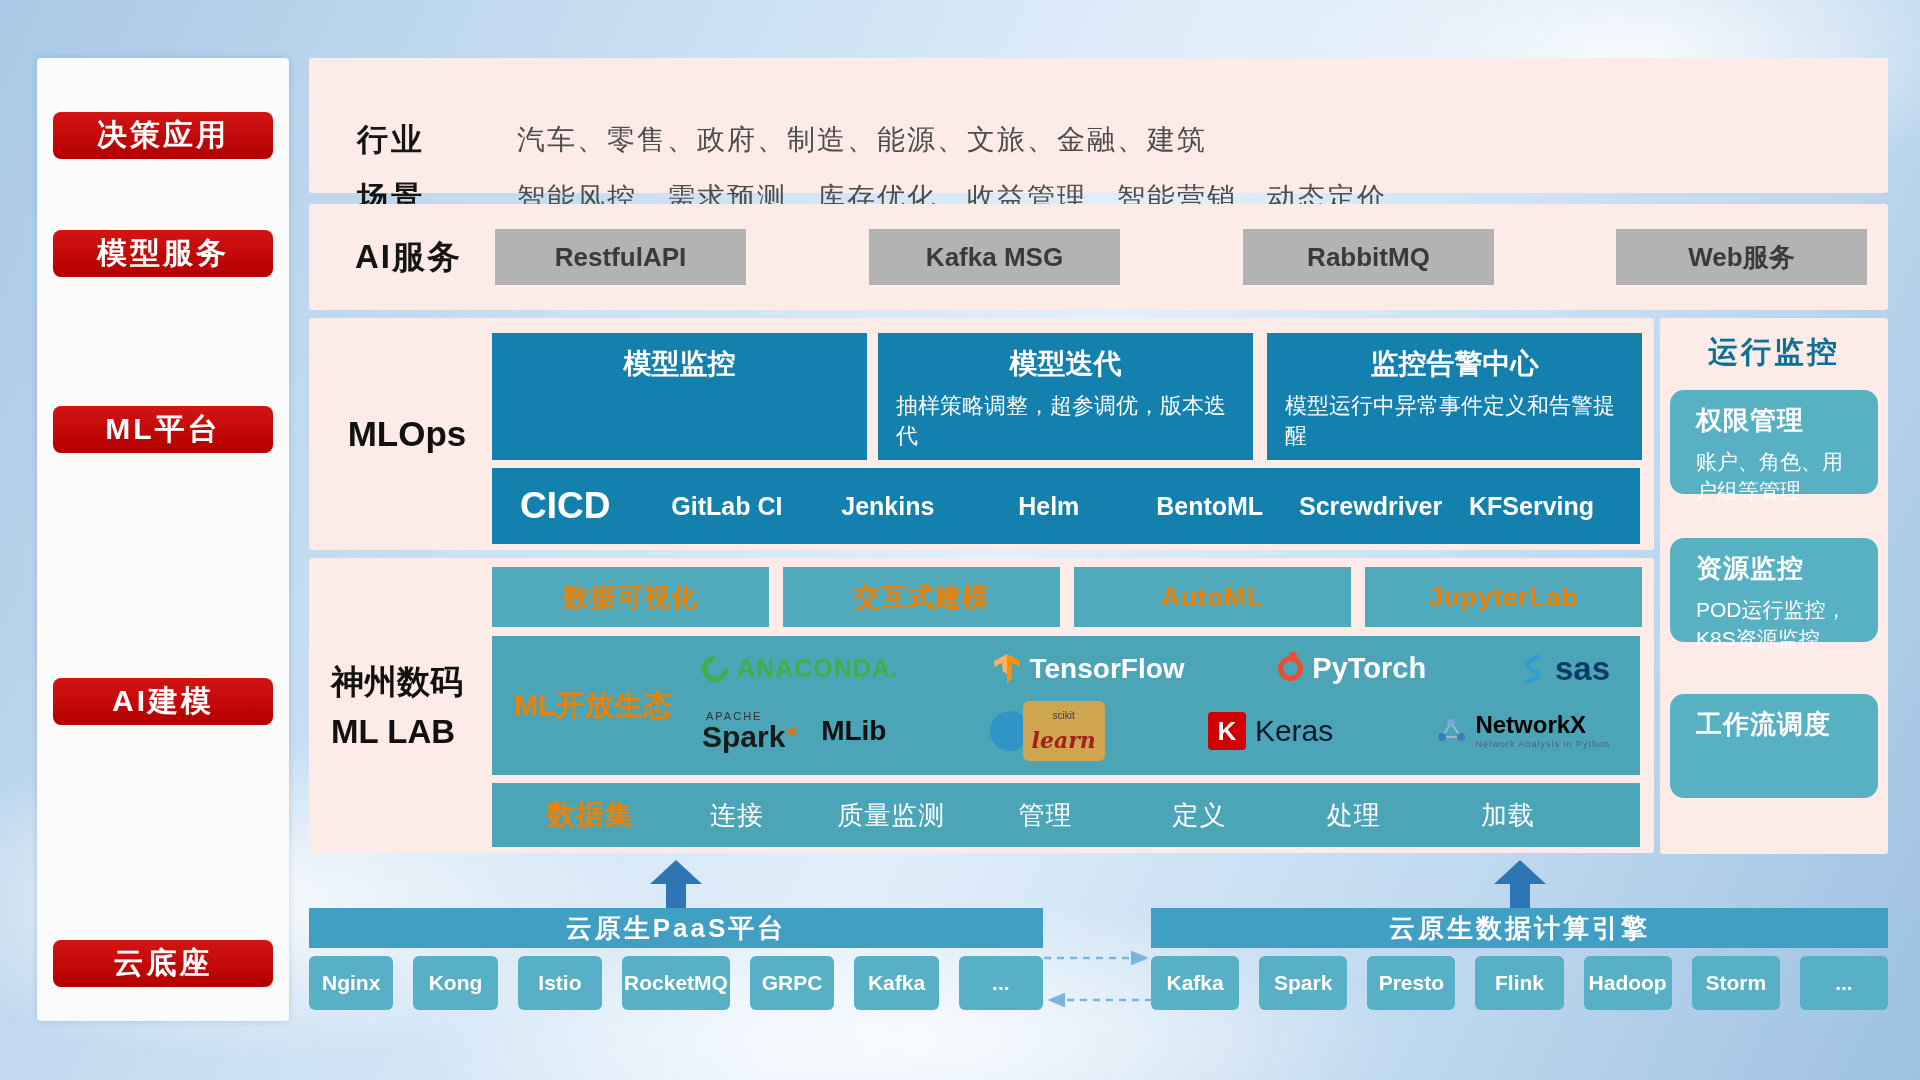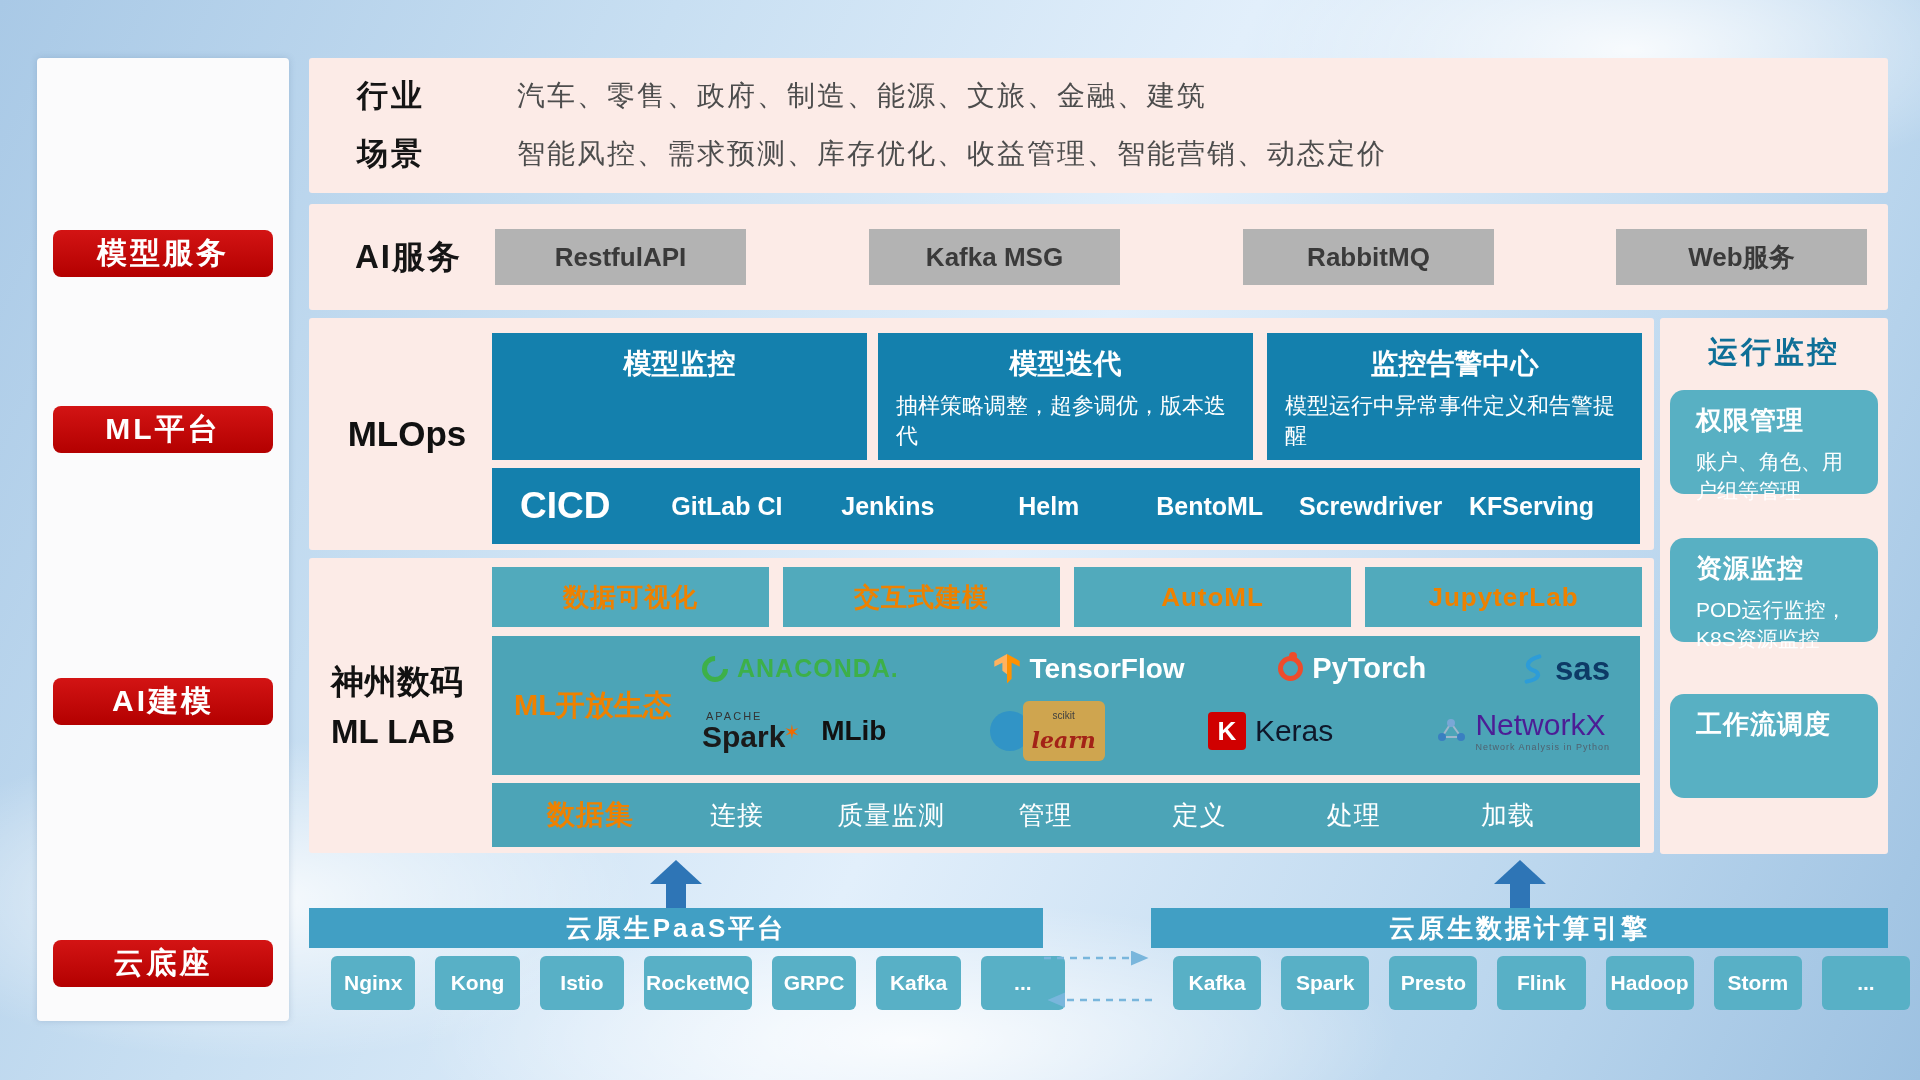--- a/index.html
+++ b/index.html
@@ -17,21 +17,21 @@
               background:linear-gradient(180deg,#d31414,#b30000); color:#fff;
               font-size:30px; font-weight:bold; letter-spacing:3px;
               display:flex; align-items:center; justify-content:center; }
 
   
   .panel { position:absolute; background:#fcebe7; border-radius:3px; }
   .panel-side-label { position:absolute; top:0; bottom:0; display:flex; align-items:center;
                       font-size:33px; font-weight:bold; color:#151515; letter-spacing:2px; }
 
   
-  .ind-row { position:absolute; left:48px; right:48px; height:44px; display:flex; align-items:center; }
+  .ind-row { position:absolute; left:48px; right:48px; height:44px; display:flex; align-items:center;margin-top:44px; }
   .ind-label { font-size:31px; font-weight:bold; color:#151515; width:160px; letter-spacing:3px; }
   .ind-text { font-size:28px; color:#4d4d4d; letter-spacing:2px; }
 
   
   .gray-btn { position:absolute; top:25px; width:251px; height:56px; background:#b3b3b3;
               color:#3a3a3a; font-size:26px; font-weight:bold;
               display:flex; align-items:center; justify-content:center; }
 
   
   .mlops-label { position:absolute; left:28px; top:0; height:100%; width:140px;
@@ -86,49 +86,50 @@
               margin-right:-16px; }
   .skl-badge { background:#cfa54f; border-radius:6px; padding:10px 9px; display:inline-flex;
                flex-direction:column; align-items:center; line-height:1;gap:8px; }
   .skl-small { font-size:10px; color:#3f3f3f; }
   .skl-learn { font-family:"DejaVu Serif","Liberation Serif",serif; font-style:italic; font-weight:bold;
                font-size:22px; color:#a32217; }
   .keras-icon { width:38px; height:38px; background:#d00000; color:#fff; font-weight:bold; font-size:26px;
                 display:inline-flex; align-items:center; justify-content:center; border-radius:4px; }
   .keras-text { font-size:30px; color:#0f172a; font-weight:500; }
   .nx-col { display:inline-flex; flex-direction:column; gap:2px; }
-  .nx-text { font-size:30px; font-weight:normal; color:#4c1d95; line-height:1; }
+  .nx-text { font-size:24px; font-weight:bold; color:#000000; line-height:1; }
   .nx-sub { font-size:9px; color:#50616f; letter-spacing:1px; }
   .dataset-bar { position:absolute; left:183px; top:225px; width:1148px; height:64px; background:#4ca4b7;
                  display:flex; align-items:center; padding:0 55px; }
   .ds-label { font-size:28px; font-weight:bold; color:#ee8100; margin-right:26px; letter-spacing:1px; }
   .ds-item { flex:1; text-align:center; font-size:26px; color:#fff; letter-spacing:1px; }
 
   
   .up-arrow { position:absolute; width:52px; height:48px; }
   .ua-head { width:0; height:0; border-left:26px solid transparent; border-right:26px solid transparent;
              border-bottom:24px solid #2e75b6; margin:0 auto; }
   .ua-stem { width:20px; height:24px; background:#2e75b6; margin:0 auto; }
   .bar { position:absolute; height:40px; background:#419fc4; color:#fff; font-size:26px; font-weight:bold;
          letter-spacing:3px; display:flex; align-items:center; justify-content:center; }
-  .chip-row { position:absolute; height:54px; display:flex; gap:20px;margin-left:22px; }
+  .chip-row { position:absolute; height:54px; display:flex; gap:20px; }
   .chip { flex:1; background:#58b0c6; border-radius:6px; color:#fff; font-size:21px; font-weight:bold;
           display:flex; align-items:center; justify-content:center; text-align:center; line-height:1.05;
           padding:2px; }
   .dash-arrows { position:absolute; }
 </style>
 </head>
 <body>
 
 <div class="stage">
   <div class="cloud" style="left:-120px;top:740px;width:760px;height:320px"></div>
   <div class="cloud" style="left:1250px;top:-90px;width:760px;height:280px"></div>
   <div class="cloud" style="left:420px;top:900px;width:980px;height:280px"></div>
 
   <aside class="sidebar">
+    <div class="side-btn" style="top:54px">决策应用</div>
     <div class="side-btn" style="top:172px">模型服务</div>
     <div class="side-btn" style="top:348px">ML平台</div>
     <div class="side-btn" style="top:620px">AI建模</div>
     <div class="side-btn" style="top:882px">云底座</div>
   </aside>
 
   <section class="panel" style="left:309px;top:58px;width:1579px;height:135px">
     <div class="ind-row" style="top:16px">
       <span class="ind-label">行业</span>
       <span class="ind-text">汽车、零售、政府、制造、能源、文旅、金融、建筑</span>

